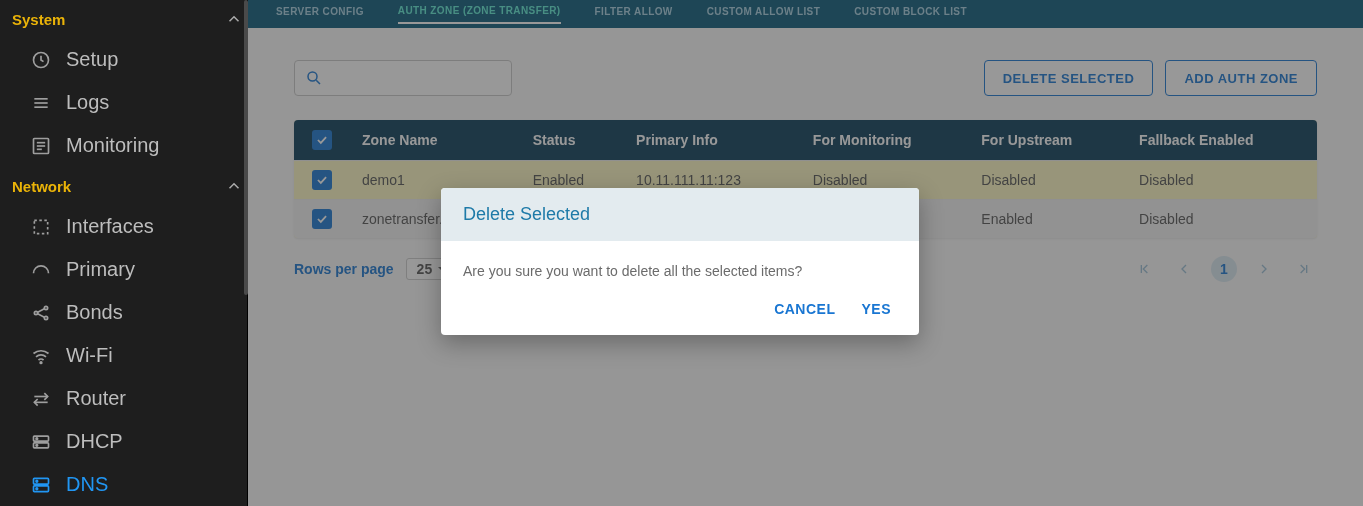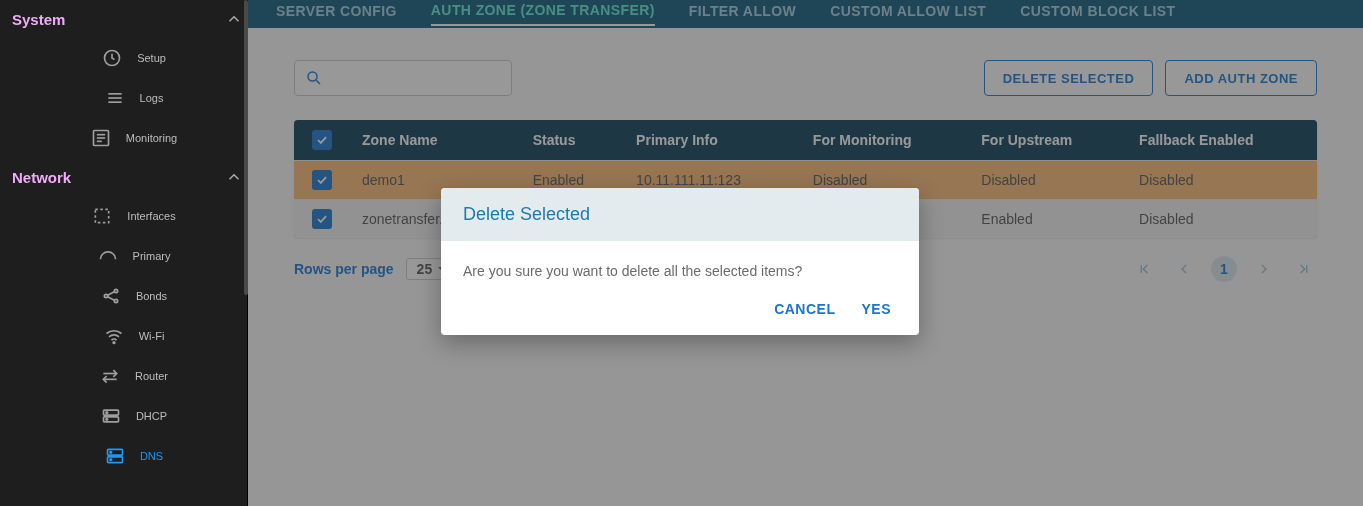--- a/index.html
+++ b/index.html
@@ -26,34 +26,33 @@
     overflow-y: auto;
     flex-shrink: 0;
     border-right: 1px solid #000;
   }
   .sidebar-section-header {
     display: flex;
     align-items: center;
     justify-content: space-between;
     padding: 10px 4px 10px 12px;
     font-weight: 600;
-    color: #f0abfc;
+    color: #eab308;
     font-size: 15px;
     cursor: pointer;
   }
   .sidebar-section-header .chev { width: 18px; height: 18px; }
   .sidebar-item {
     display: flex;
     align-items: center;
     gap: 14px;
     padding: 10px 10px 10px 30px;
     color: #bdbdbd;
     cursor: pointer;
-    font-size: 11px;
-    justify-content: center;
+    font-size: 20px;
   }
   .sidebar-item.active { color: #2196F3; }
   .sidebar-item .icon { width: 22px; height: 20px; display:flex; align-items:center; justify-content:center; color: #9e9e9e; }
   .sidebar-item.active .icon { color: #2196F3; }
   .sidebar-scroll-edge {
     position: absolute;
     left: 244px;
     top: 0;
     width: 4px;
     height: 295px;
@@ -73,21 +72,21 @@
     background: #0b5a7a;
     display: flex;
     gap: 34px;
     padding: 0 28px;
     height: 28px;
     align-items: center;
   }
   .tab {
     color: #a6cfe0;
     font-weight: 700;
-    font-size: 14px;
+    font-size: 10px;
     letter-spacing: 0.4px;
     cursor: pointer;
     padding: 0 0 6px 0;
   }
   .tab.active {
     color: #5eead4;
     border-bottom: 2px solid #fff;
   }
 
   .content {
@@ -129,21 +128,21 @@
     height: 36px;
     font-weight: 700;
     font-size: 13px;
     letter-spacing: 0.5px;
     cursor: pointer;
   }
 
   table {
     width: 100%;
     border-collapse: collapse;
-    background: #fdba74;
+    background: #fef9c3;
     border-radius: 4px;
     overflow: hidden;
     box-shadow: 0 1px 2px rgba(0,0,0,0.08);
   }
   thead tr {
     background: #0b3c59;
     color: #fff;
   }
   th {
     text-align: left;

